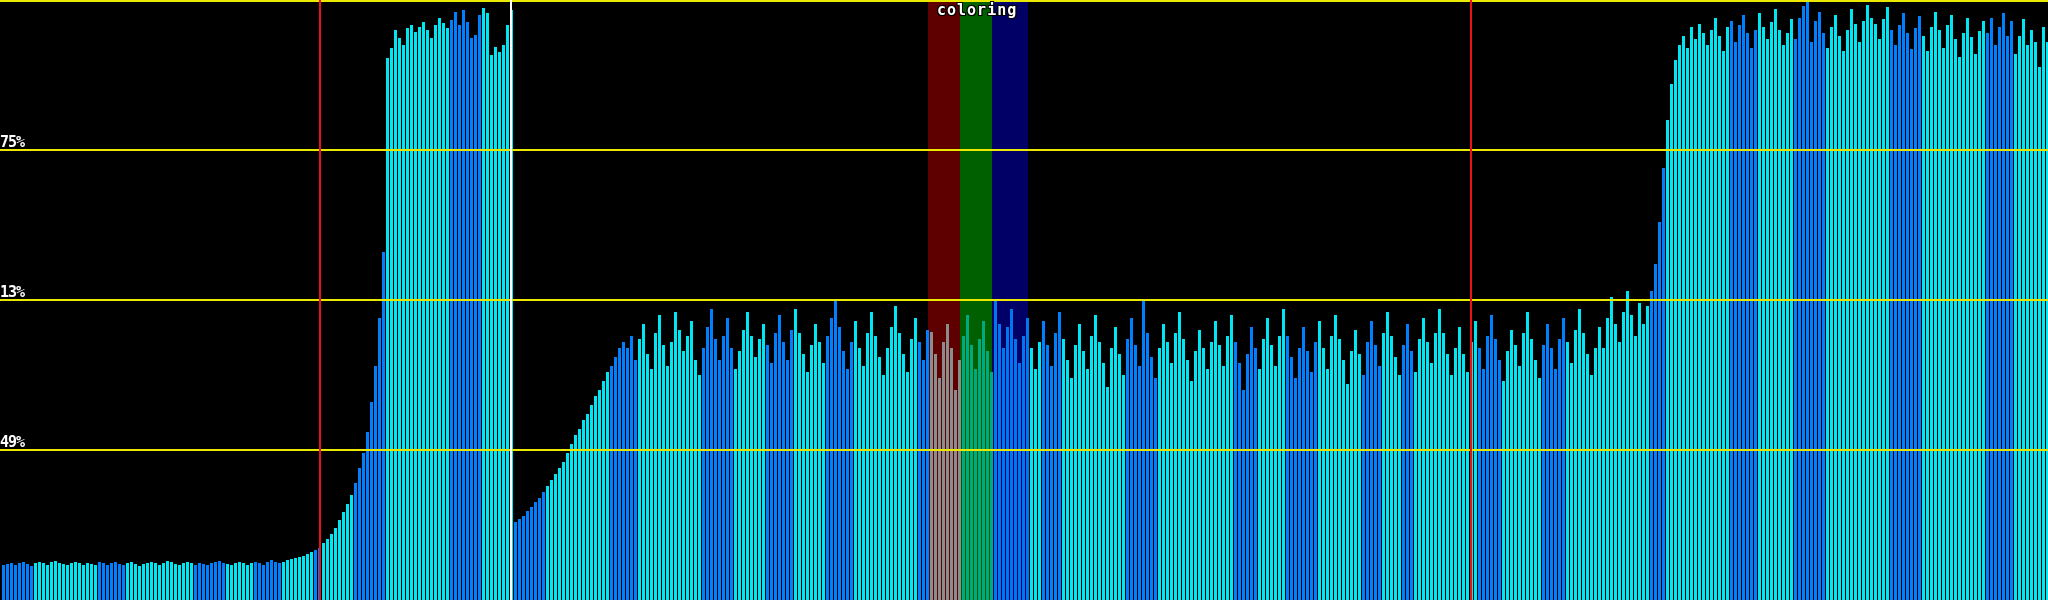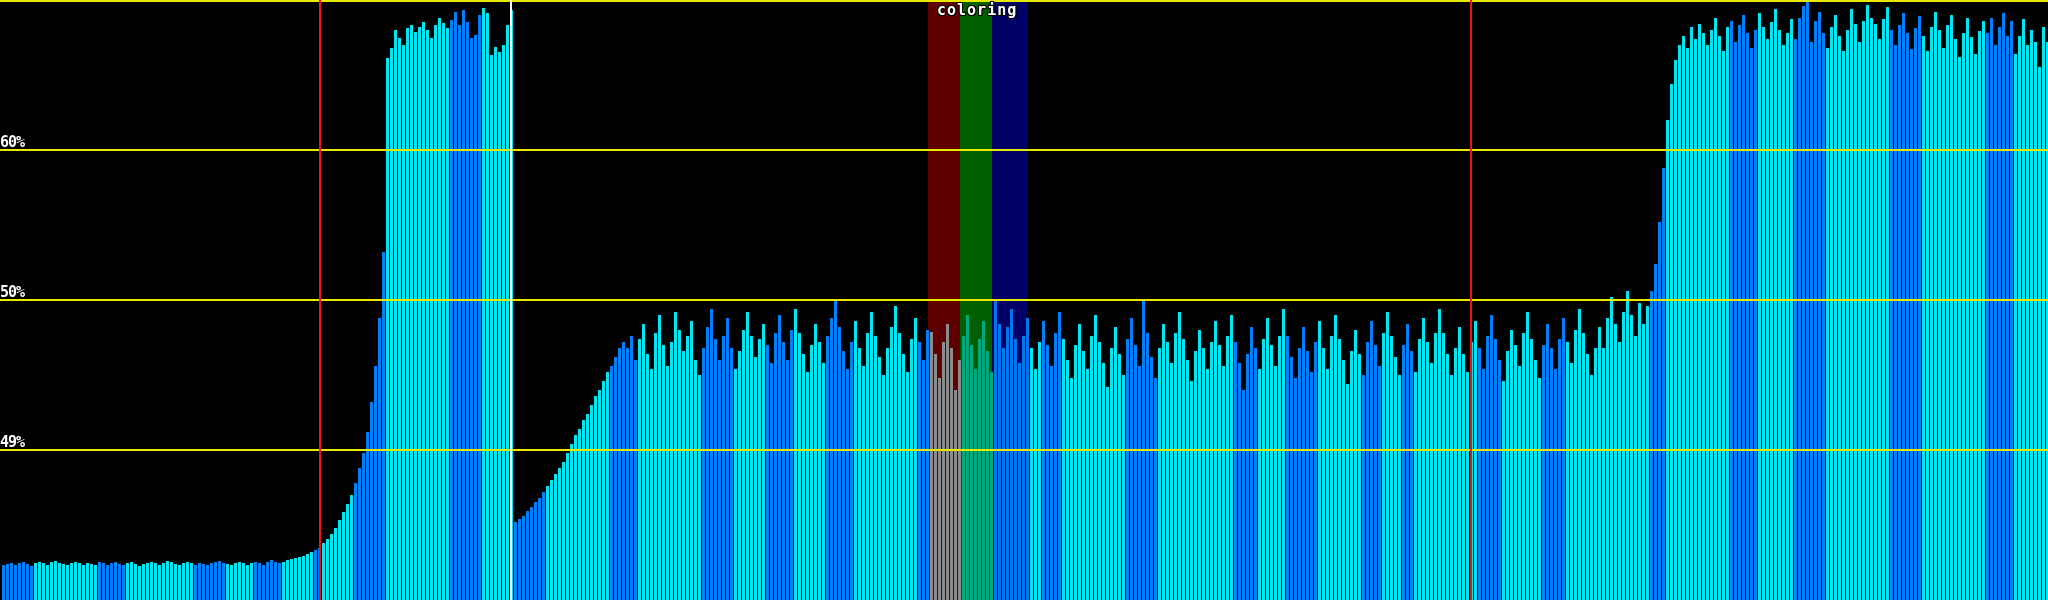--- a/index.html
+++ b/index.html
@@ -530,23 +530,23 @@
       <div class="bar" style="left: 2018px; width: 3px; height: 564px; background: rgb(0, 230, 242);"></div>
       <div class="bar" style="left: 2022px; width: 3px; height: 580.8px; background: rgb(0, 230, 242);"></div>
       <div class="bar" style="left: 2026px; width: 3px; height: 555px; background: rgb(0, 230, 242);"></div>
       <div class="bar" style="left: 2030px; width: 3px; height: 570px; background: rgb(0, 230, 242);"></div>
       <div class="bar" style="left: 2034px; width: 3px; height: 558px; background: rgb(0, 230, 242);"></div>
       <div class="bar" style="left: 2038px; width: 3px; height: 533.4px; background: rgb(0, 230, 242);"></div>
       <div class="bar" style="left: 2042px; width: 3px; height: 573px; background: rgb(0, 230, 242);"></div>
       <div class="bar" style="left: 2046px; width: 3px; height: 558px; background: rgb(0, 230, 242);"></div>
       <div class="gridline" style="top: 0px; background: rgb(232, 232, 0);"></div>
       <div class="gridline" style="top: 149px; background: rgb(232, 232, 0);"></div>
-      <span class="axis-label" style="top: 134px;">60%</span>
+      <span class="axis-label" style="top: 134px;">75%</span>
       <div class="gridline" style="top: 299px; background: rgb(232, 232, 0);"></div>
-      <span class="axis-label" style="top: 284px;">50%</span>
+      <span class="axis-label" style="top: 284px;">13%</span>
       <div class="gridline" style="top: 449px; background: rgb(232, 232, 0);"></div>
       <span class="axis-label" style="top: 434px;">49%</span>
       <div class="vline" style="left: 319px; width: 2px; background: rgb(238, 17, 17);"></div>
       <div class="vline" style="left: 510px; width: 2px; background: rgb(255, 255, 255);"></div>
       <div class="vline" style="left: 1470px; width: 2px; background: rgb(238, 17, 17);"></div>
     </div>
   <span class="legend-label">coloring</span>
 </div>
 
 </body></html>

